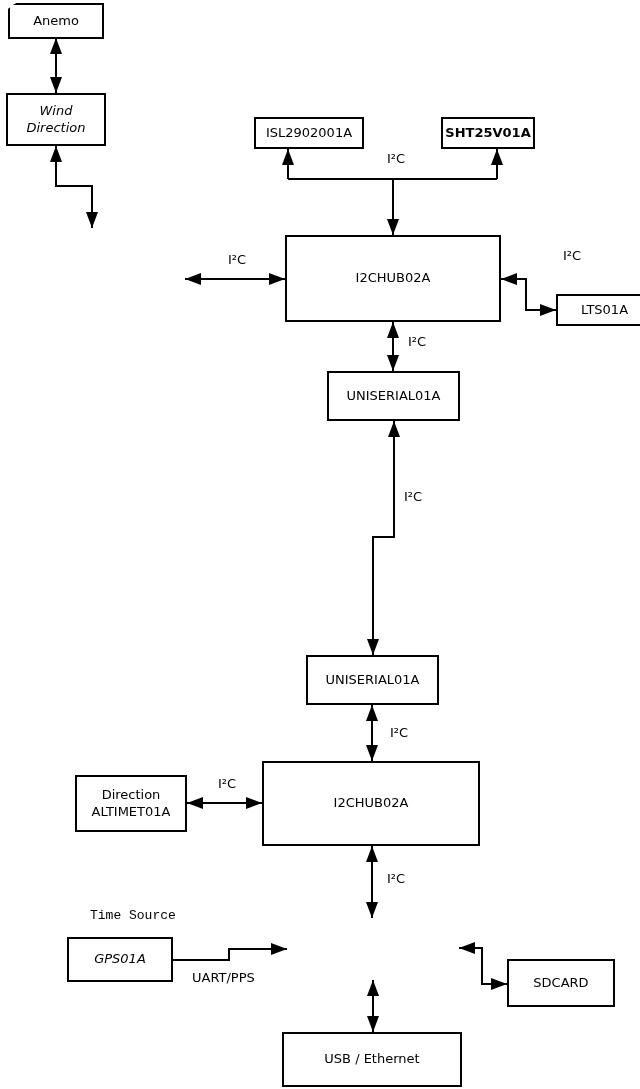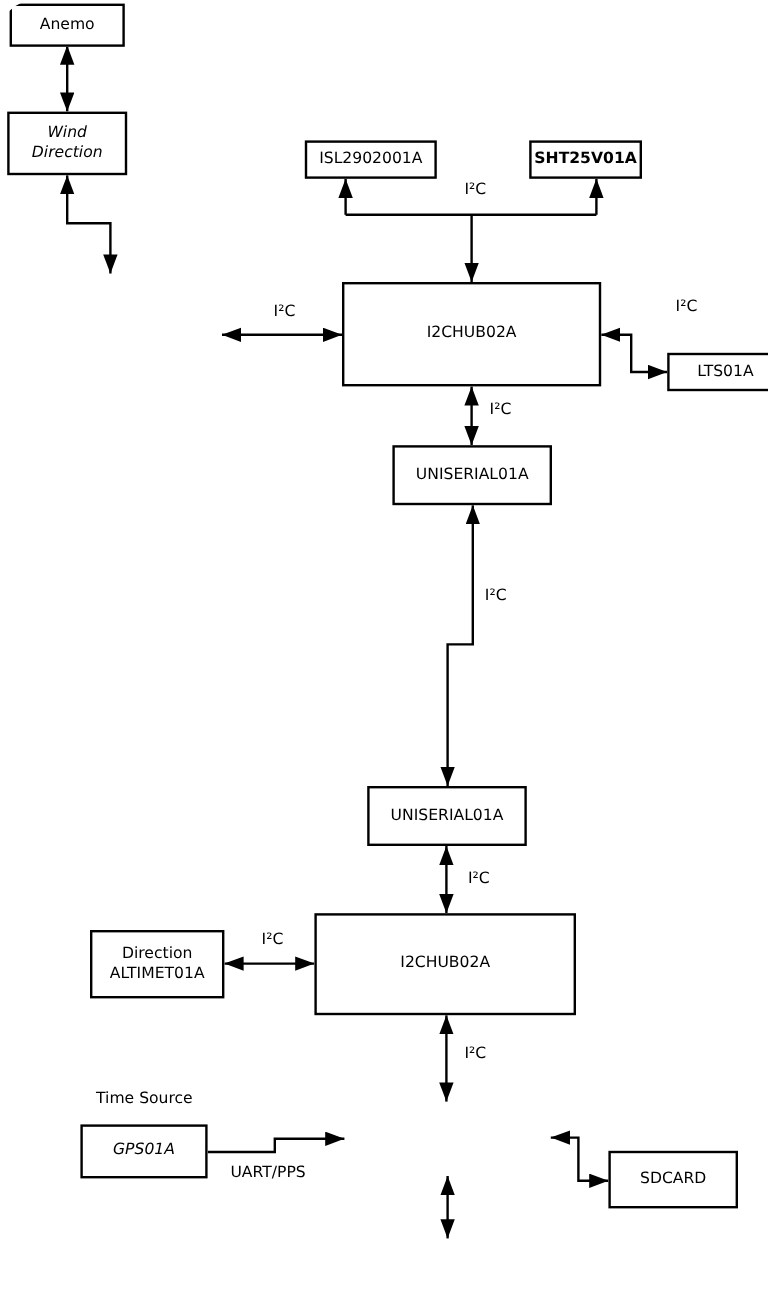--- a/index.html
+++ b/index.html
@@ -52,21 +52,21 @@
   .n-usb        { left: 282px; top: 1032px; width: 180px; height: 55px; }
   
   .l-i2c-top-bus   { left: 387px; top: 151px; }
   .l-i2c-pic-hub   { left: 228px; top: 252px; }
   .l-i2c-hub-lts   { left: 563px; top: 248px; }
   .l-i2c-hub-uni   { left: 408px; top: 334px; }
   .l-i2c-long      { left: 404px; top: 489px; }
   .l-i2c-uni-hub2  { left: 390px; top: 725px; }
   .l-i2c-baro-hub  { left: 218px; top: 776px; }
   .l-i2c-hub2-arm  { left: 387px; top: 871px; }
-  .l-time-source   { left: 80px;  top: 908px; }
+  .l-time-source   { left: 90px;  top: 908px; font-family: Liberation Mono, monospace; }
   .l-uart-pps      { left: 192px; top: 970px; }
 </style>
 </head>
 <body>
 
 <div id="canvas">
 
   <svg id="wires" width="640" height="1089" viewBox="0 0 640 1089">
     <defs>
       <marker id="ah" markerUnits="userSpaceOnUse" markerWidth="18" markerHeight="14" refX="16" refY="6" orient="auto-start-reverse">
@@ -101,20 +101,21 @@
   <div class="node n-sht">SHT25V01A</div>
   <div class="node n-hub1">I2CHUB02A</div>
   <div class="node n-lts">LTS01A</div>
   <div class="node n-uni1">UNISERIAL01A</div>
   <div class="node n-uni2">UNISERIAL01A</div>
   <div class="node n-baro">Direction
 ALTIMET01A</div>
   <div class="node n-hub2">I2CHUB02A</div>
   <div class="node n-gps">GPS01A</div>
   <div class="node n-sdcard">SDCARD</div>
+  <div class="node n-usb">USB / Ethernet</div>
 
   <div class="elabel l-i2c-top-bus">I²C</div>
   <div class="elabel l-i2c-pic-hub">I²C</div>
   <div class="elabel l-i2c-hub-lts">I²C</div>
   <div class="elabel l-i2c-hub-uni">I²C</div>
   <div class="elabel l-i2c-long">I²C</div>
   <div class="elabel l-i2c-uni-hub2">I²C</div>
   <div class="elabel l-i2c-baro-hub">I²C</div>
   <div class="elabel l-i2c-hub2-arm">I²C</div>
   <div class="elabel l-time-source">Time Source</div>

